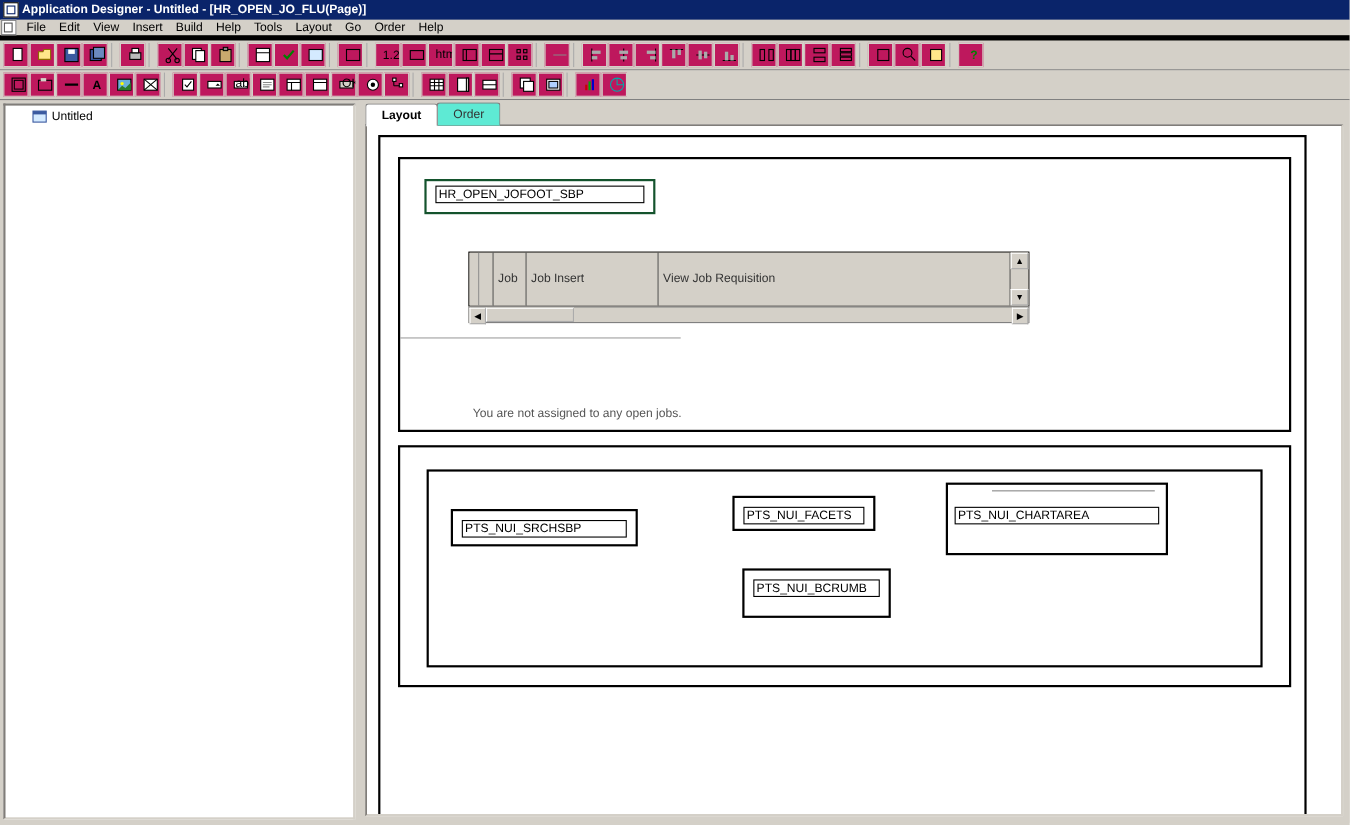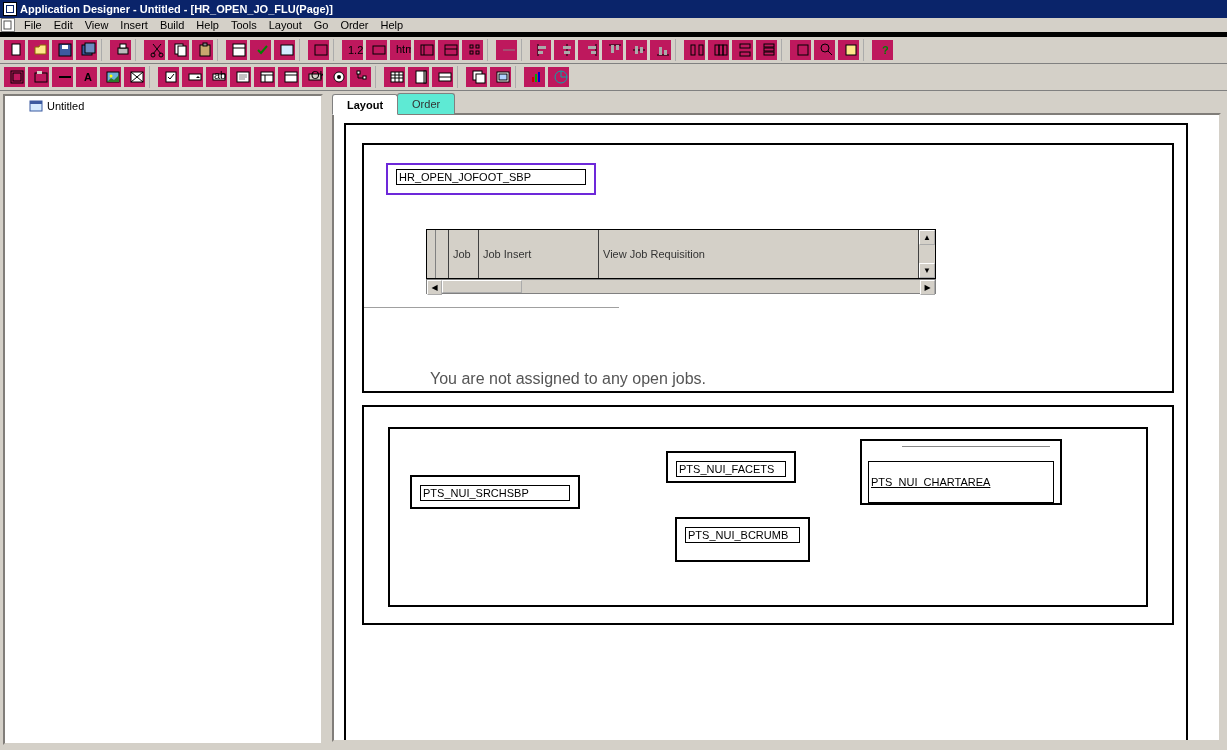--- a/index.html
+++ b/index.html
@@ -31,47 +31,47 @@
 .tab.active { background:#fff; font-weight:bold; color:#000; z-index:2; position:relative; top:1px; border-bottom:1px solid #fff; }
 
 .canvas-wrap { position:absolute; top: 22px; left: 6px; right: 6px; bottom: 6px; background:#fff; border: 2px inset #d4d0c8; overflow:auto; }
 
 .page-frame { position:absolute; left: 10px; top: 8px; width: 844px; height: 715px; border: 2px solid #000; background:#fff; }
 
 .inner-section { position:absolute; border: 2px solid #000; background:#fff; }
 .sec1 { left:16px; top:18px; width:812px; height:250px; }
 .sec2 { left:16px; top:280px; width:812px; height:220px; border:2px solid #000; }
 
-.field-box { position:absolute; border:2px solid #6d28d9; padding: 4px 8px; white-space:nowrap; font-size:12px; background:#fff; display:flex; align-items:flex-start; justify-content:flex-start; }
+.field-box { position:absolute; border:2px solid #14532d; padding: 4px 8px; white-space:nowrap; font-size:12px; background:#fff; display:flex; align-items:flex-start; justify-content:flex-start; }
 .field-inner { border:1px solid #000; padding: 1px 2px; width:100%; }
 
 .grid-box { position:absolute; left:62px; top:84px; width:510px; height:50px; border:1px solid #000; background:#d4d0c8; display:flex; }
 .grid-spacer { width:9px; border-right:1px solid #808080; background:#d4d0c8; }
 .grid-col { border-right:1px solid #404040; padding: 4px; display:flex; align-items:center; background:#d4d0c8; color:#333; }
 .grid-col.c0 { width:13px; }
 .grid-col.c1 { width:30px; }
 .grid-col.c2 { width:120px; }
 .grid-col.c3 { flex:1; }
 .grid-scroll-v { width:16px; background:#d4d0c8; display:flex; flex-direction:column; }
 .scroll-btn { height:15px; border:1px outset #fff; display:flex; align-items:center; justify-content:center; font-size:8px; background:#d4d0c8; }
 .grid-scroll-h { position:absolute; left:62px; top:134px; width:510px; height:15px; background:#d4d0c8; display:flex; border:1px solid #808080; }
 .scroll-thumb { flex:1; }
 .grid-underline { position:absolute; left:0; top:162px; width:255px; border-top:1px solid #a0a0a0; }
 
-.empty-msg { position:absolute; left:66px; top:225px; color:#555; font-size:16px; }
+.empty-msg { position:absolute; left:66px; top:225px; color:#555; font-size:11px; }
 
 .sec2 .nested1 { position:absolute; left:24px; top:20px; width:760px; height:180px; border:2px solid #000; }
 .nested-obj { position:absolute; border:2px solid #000; padding:8px; background:#fff; }
 .nested-obj .lbl { border:1px solid #000; padding:1px 2px; }
-.obj-search { left:20px; top:46px; width:170px; height:34px; }
+.obj-search { left:20px; top:34px; width:170px; height:34px; }
 .obj-facets { left:276px; top:22px; width:130px; height:32px; }
 .obj-bcrumb { left:285px; top:88px; width:135px; height:45px; }
 .obj-chart-wrap { position:absolute; left:470px; top:10px; width:202px; height:66px; border:2px solid #000; padding:6px; }
 .obj-chart-wrap .strike { position:absolute; top:5px; left:40px; right:10px; border-top:1px solid #888; }
-.obj-chart { border:1px solid #000; padding:14px 2px; margin-top:14px;text-decoration:underline; }
+.obj-chart { border:1px solid #000; padding:1px 2px; margin-top:14px; }
 </style>
 </head>
 <body>
 
 <div class="titlebar">
   <span class="icon"></span>
   <span>Application Designer - Untitled - [HR_OPEN_JO_FLU(Page)]</span>
 </div>
 
 <div class="menubar">

